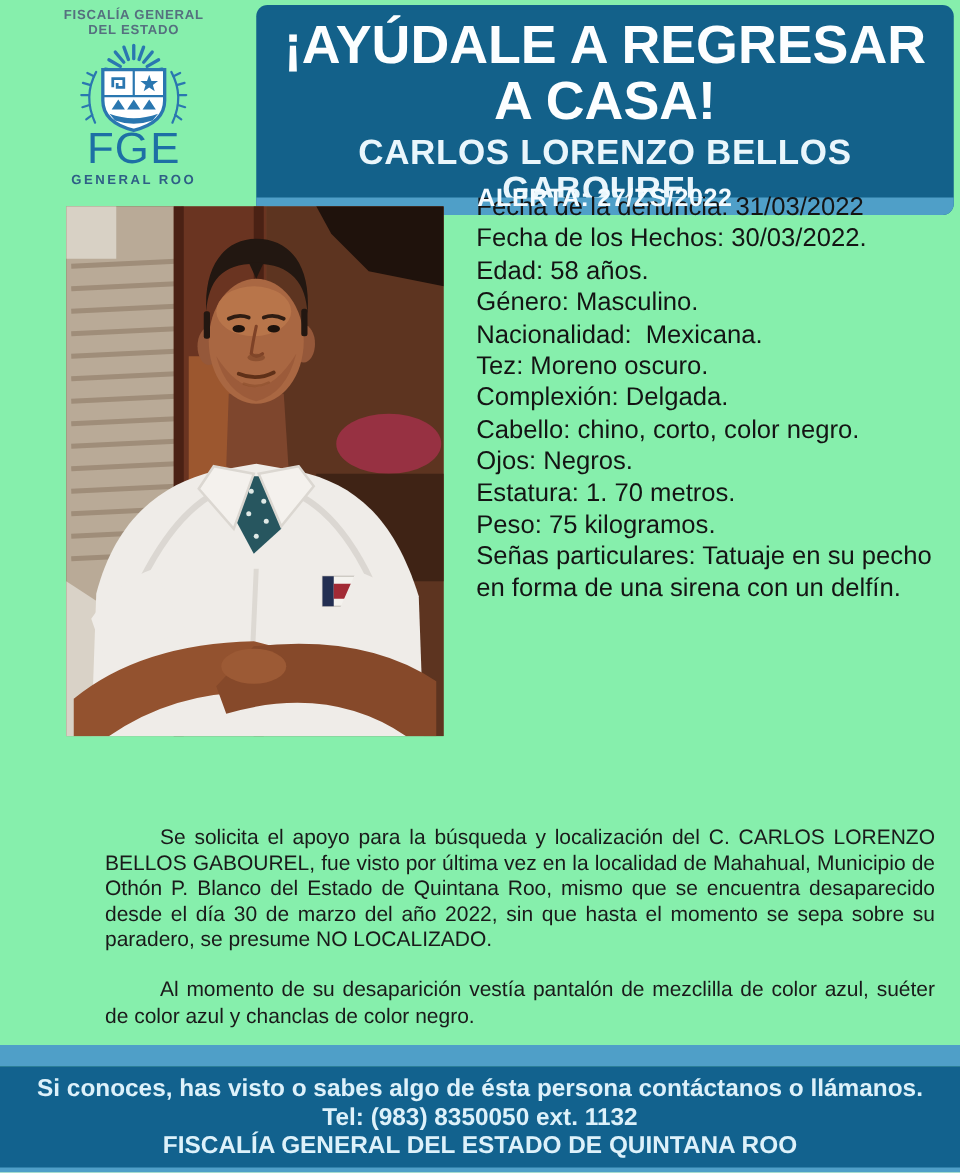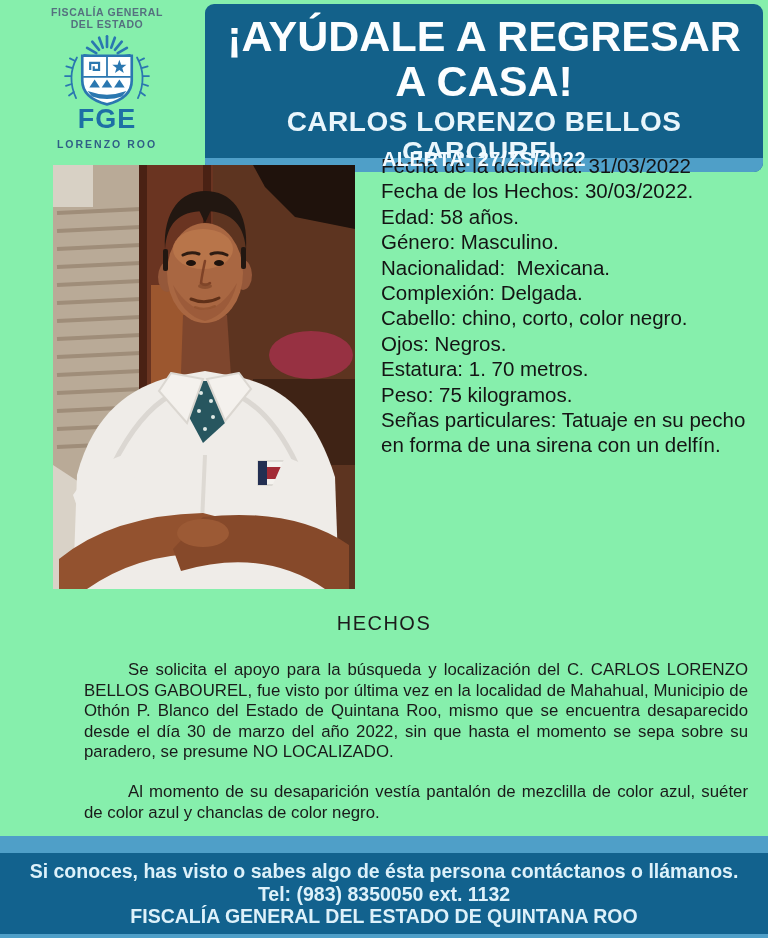--- a/index.html
+++ b/index.html
@@ -5,21 +5,21 @@
   html,body { margin:0; padding:0; background:#ffffff; }
   .poster {
     position:relative; width:768px; height:938px; background:#86efac;
     font-family:"Liberation Sans", sans-serif; overflow:hidden;
   }
 
   
   .logo { position:absolute; left:22px; top:6px; width:170px; text-align:center; }
   .logo-org { font-size:10.5px; font-weight:bold; letter-spacing:.6px; line-height:12px; color:#55707f; }
   .emblem { display:block; margin:1px auto 0 auto; }
-  .logo-acronym { font-size:27px; font-weight:bold; color:#1d6fa5; line-height:32px; letter-spacing:1px; margin-top:-4px; }
+  .logo-acronym { font-size:35px; font-weight:normal; color:#1d6fa5; line-height:32px; letter-spacing:1px; margin-top:-4px; }
   .logo-state { font-size:10.5px; font-weight:bold; color:#2f5f86; letter-spacing:2px; margin-top:3px; }
 
   
   .banner {
     position:absolute; left:205px; top:4px; width:558px; height:168px;
     background:#13618a; border-radius:9px; text-align:center; color:#fff;
   }
   .banner-strip { position:absolute; left:0; bottom:0; width:100%; height:14px; background:#4f9fc8; border-radius:0 0 9px 9px; }
   .banner-title { font-size:43px; font-weight:bold; line-height:45px; color:#fcfeff; }
   .banner-title.first { padding-top:10px; }
@@ -105,21 +105,21 @@
         <path d="M22,28 H78 V56 Q78,76 50,83 Q22,76 22,56 Z" fill="#ffffff" stroke="#2a77b0" stroke-width="3"></path>
         <line x1="50" y1="28" x2="50" y2="52" stroke="#2a77b0" stroke-width="2"></line>
         <line x1="23" y1="52" x2="77" y2="52" stroke="#2a77b0" stroke-width="2"></line>
         <path d="M31,44 v-8 h10 v8 h-6 v-4" fill="none" stroke="#2a77b0" stroke-width="2.5"></path>
         <polygon points="64,32.5 66,38.3 72,38.3 67.3,41.8 69,47.5 64,44.2 59,47.5 60.7,41.8 56,38.3 62,38.3" fill="#2a77b0"></polygon>
         <path d="M30,64 l6,-9 6,9 Z M44,64 l6,-9 6,9 Z M58,64 l6,-9 6,9 Z" fill="#2a77b0"></path>
         <path d="M28,68 Q50,76 72,68 L67,74 Q50,80 33,74 Z" fill="#2a77b0"></path>
       </g>
     </svg>
     <div class="logo-acronym">FGE</div>
-    <div class="logo-state">LORENZO ROO</div>
+    <div class="logo-state">GENERAL ROO</div>
   </div>
 
   <div class="banner">
     <div class="banner-title first">¡AYÚDALE A REGRESAR</div>
     <div class="banner-title">A CASA!</div>
     <div class="person-name">CARLOS LORENZO BELLOS GABOUREL</div>
     <div class="banner-strip"></div>
     <div class="alert-number">ALERTA: 27/ZS/2022</div>
   </div>
 
@@ -205,29 +205,29 @@
       <ellipse cx="150" cy="368" rx="26" ry="14" fill="#9c5a35"></ellipse>
     </g>
   </svg>
 
   <div class="details">
     <div class="detail-line">Fecha de la denuncia: 31/03/2022</div>
     <div class="detail-line">Fecha de los Hechos: 30/03/2022.</div>
     <div class="detail-line">Edad: 58 años.</div>
     <div class="detail-line">Género: Masculino.</div>
     <div class="detail-line">Nacionalidad:  Mexicana.</div>
+    <div class="detail-line">Tez: Moreno oscuro.</div>
     <div class="detail-line">Complexión: Delgada.</div>
     <div class="detail-line">Cabello: chino, corto, color negro.</div>
     <div class="detail-line">Ojos: Negros.</div>
     <div class="detail-line">Estatura: 1. 70 metros.</div>
     <div class="detail-line">Peso: 75 kilogramos.</div>
     <div class="detail-line">Señas particulares: Tatuaje en su pecho en forma de una sirena con un delfín.</div>
   </div>
 
-  <div class="hechos-heading">HECHOS</div>
   <div class="para para1">Se solicita el apoyo para la búsqueda y localización del C. CARLOS LORENZO BELLOS GABOUREL, fue visto por última vez en la localidad de Mahahual, Municipio de Othón P. Blanco del Estado de Quintana Roo, mismo que se encuentra desaparecido desde el día 30 de marzo del año 2022, sin que hasta el momento se sepa sobre su paradero, se presume NO LOCALIZADO.</div>
   <div class="para para2">Al momento de su desaparición vestía pantalón de mezclilla de color azul, suéter de color azul y chanclas de color negro.</div>
 
   <div class="footer-strip-top"></div>
   <div class="footer">
     <div class="footer-inner">
       <div class="footer-line">Si conoces, has visto o sabes algo de ésta persona contáctanos o llámanos.</div>
       <div class="footer-line">Tel: (983) 8350050 ext. 1132</div>
       <div class="footer-line">FISCALÍA GENERAL DEL ESTADO DE QUINTANA ROO</div>
     </div>

